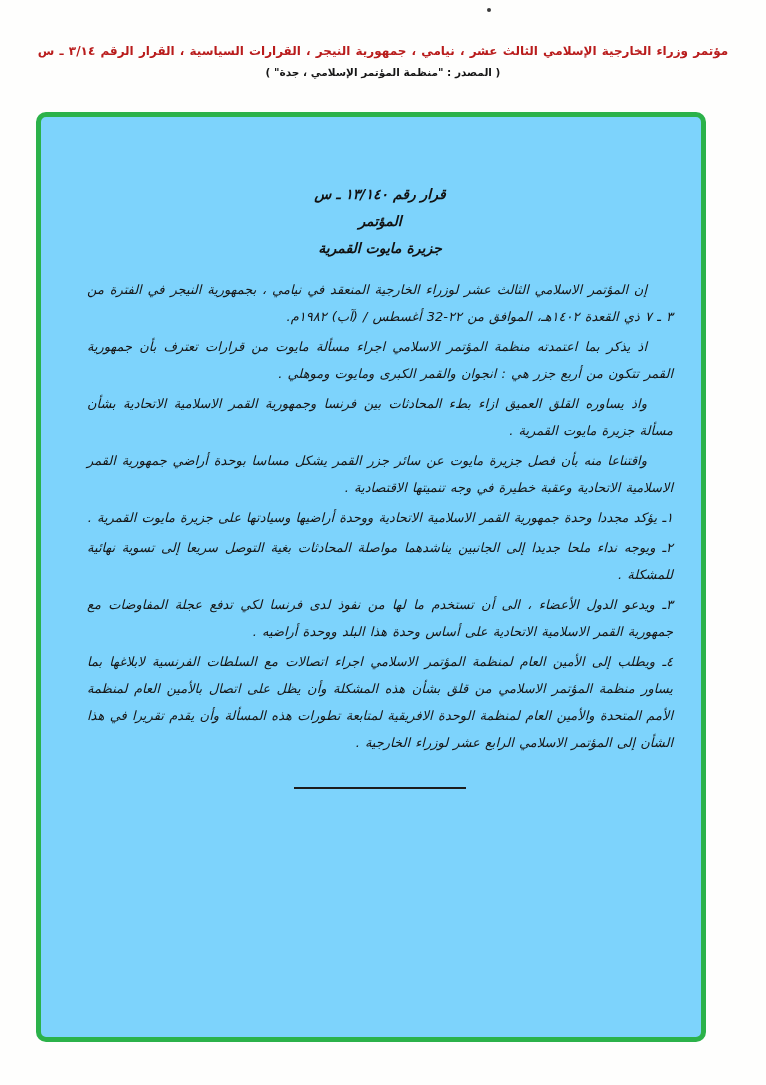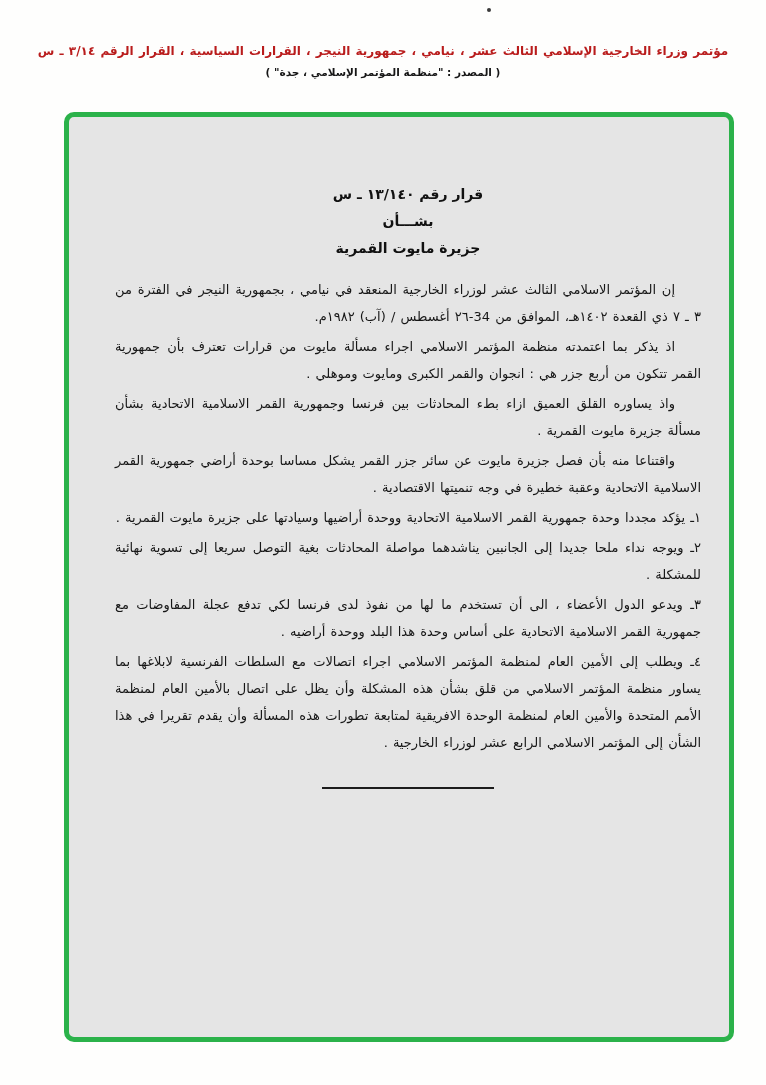--- a/index.html
+++ b/index.html
@@ -31,26 +31,27 @@
     margin: 0;
   }
   .doc-header .line2 {
     font-size: 10.5px;
     font-weight: bold;
     color: #161616;
     margin: 8px 0 0 0;
   }
   .frame {
     position: absolute;
-    left: 64px; top: 112px;
+    left: 36px; top: 112px;
     width: 670px; height: 930px;
     box-sizing: border-box;
     border: 5px solid #2bb24a;
     border-radius: 10px;
-    background: #e5e5e5;
+    background: #7dd3fc;
+    font-style: italic;
   }
   .doc {
     direction: rtl;
     padding: 64px 28px 0 46px;
     color: #161616;
   }
   .title-block {
     text-align: center;
     font-weight: bold;
     font-size: 14px;
@@ -88,25 +89,25 @@
   <div class="doc-header">
     <p class="line1">مؤتمر وزراء الخارجية الإسلامي الثالث عشر ، نيامي ، جمهورية النيجر ، القرارات السياسية ، القرار الرقم ٣/١٤ ـ س</p>
     <p class="line2">( المصدر : "منظمة المؤتمر الإسلامي ، جدة" )</p>
   </div>
 
   <div class="frame">
     <div class="doc">
 
       <div class="title-block">
         <div>قرار رقم ١٣/١٤٠ ـ س</div>
-        <div>بشـــأن</div>
+        <div>المؤتمر</div>
         <div>جزيرة مايوت القمرية</div>
       </div>
 
-      <p class="para">إن المؤتمر الاسلامي الثالث عشر لوزراء الخارجية المنعقد في نيامي ، بجمهورية النيجر في الفترة من ٣ ـ ٧ ذي القعدة ١٤٠٢هـ، الموافق من 34-٢٦ أغسطس / (آب) ١٩٨٢م.</p>
+      <p class="para">إن المؤتمر الاسلامي الثالث عشر لوزراء الخارجية المنعقد في نيامي ، بجمهورية النيجر في الفترة من ٣ ـ ٧ ذي القعدة ١٤٠٢هـ، الموافق من ٢٢-32 أغسطس / (آب) ١٩٨٢م.</p>
       <p class="para">اذ يذكر بما اعتمدته منظمة المؤتمر الاسلامي اجراء مسألة مايوت من قرارات تعترف بأن جمهورية القمر تتكون من أربع جزر هي : انجوان والقمر الكبرى ومايوت وموهلي .</p>
       <p class="para">واذ يساوره القلق العميق ازاء بطء المحادثات بين فرنسا وجمهورية القمر الاسلامية الاتحادية بشأن مسألة جزيرة مايوت القمرية .</p>
       <p class="para">واقتناعا منه بأن فصل جزيرة مايوت عن سائر جزر القمر يشكل مساسا بوحدة أراضي جمهورية القمر الاسلامية الاتحادية وعقبة خطيرة في وجه تنميتها الاقتصادية .</p>
 
       <p class="para item">
         <span class="item-num">١ـ</span>
         <span class="item-text">يؤكد مجددا وحدة جمهورية القمر الاسلامية الاتحادية ووحدة أراضيها وسيادتها على جزيرة مايوت القمرية .</span>
       </p>
       <p class="para item">
         <span class="item-num">٢ـ</span>

